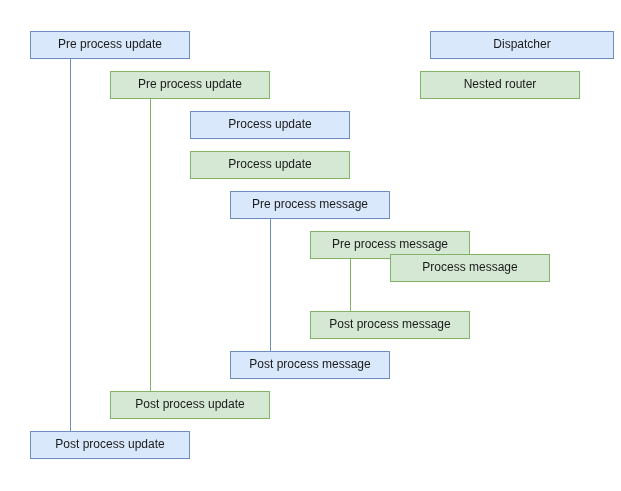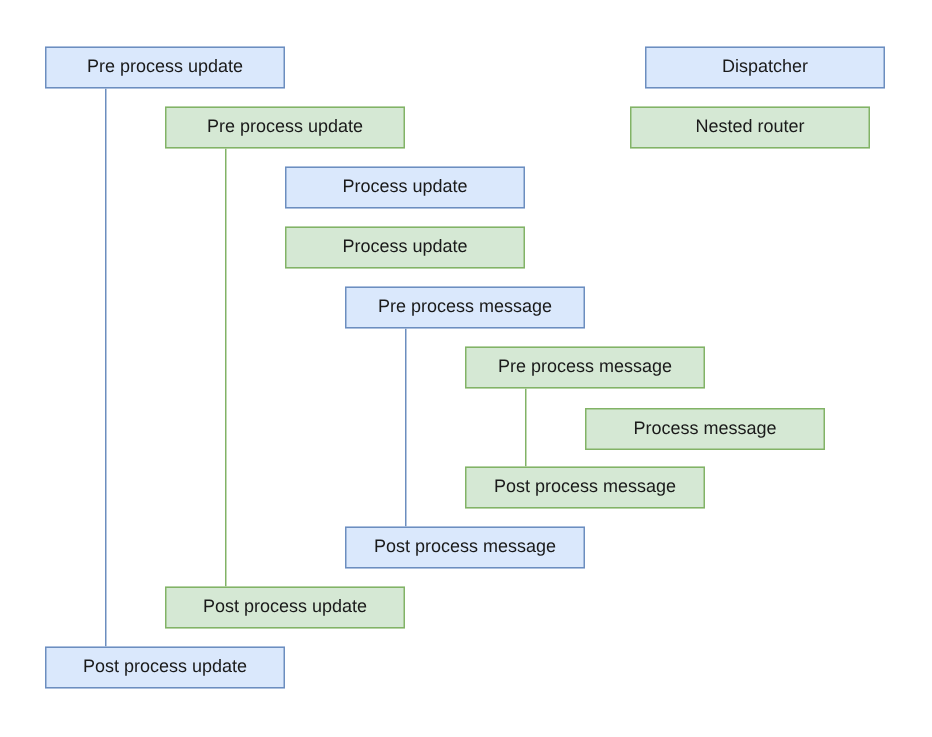--- a/index.html
+++ b/index.html
@@ -79,39 +79,39 @@
       </div>
       <div class="node green" style="left: 190px; top: 151px; width: 160px; height: 28px;">
         <span>Process update</span>
       </div>
       <div class="node blue" style="left: 230px; top: 191px; width: 160px; height: 28px;">
         <span>Pre process message</span>
       </div>
       <div class="node green" style="left: 310px; top: 231px; width: 160px; height: 28px;">
         <span>Pre process message</span>
       </div>
-      <div class="node green" style="left: 390px; top: 272px; width: 160px; height: 28px;">
+      <div class="node green" style="left: 390px; top: 254px; width: 160px; height: 28px;">
         <span>Process message</span>
       </div>
       <div class="node green" style="left: 310px; top: 311px; width: 160px; height: 28px;">
         <span>Post process message</span>
       </div>
       <div class="node blue" style="left: 230px; top: 351px; width: 160px; height: 28px;">
         <span>Post process message</span>
       </div>
       <div class="node green" style="left: 110px; top: 391px; width: 160px; height: 28px;">
         <span>Post process update</span>
       </div>
       <div class="node blue" style="left: 30px; top: 431px; width: 160px; height: 28px;">
         <span>Post process update</span>
       </div>
     </div>
 
   <div id="legend-layer" class="legend-group">
-      <div class="node blue" style="left: 430px; top: 31px; width: 160px; height: 28px;">
+      <div class="node blue" style="left: 430px; top: 31px; width: 184px; height: 28px;">
         <span>Dispatcher</span>
       </div>
       <div class="node green" style="left: 420px; top: 71px; width: 160px; height: 28px;">
         <span>Nested router</span>
       </div>
     </div>
 
 </div>
 
 </body></html>

